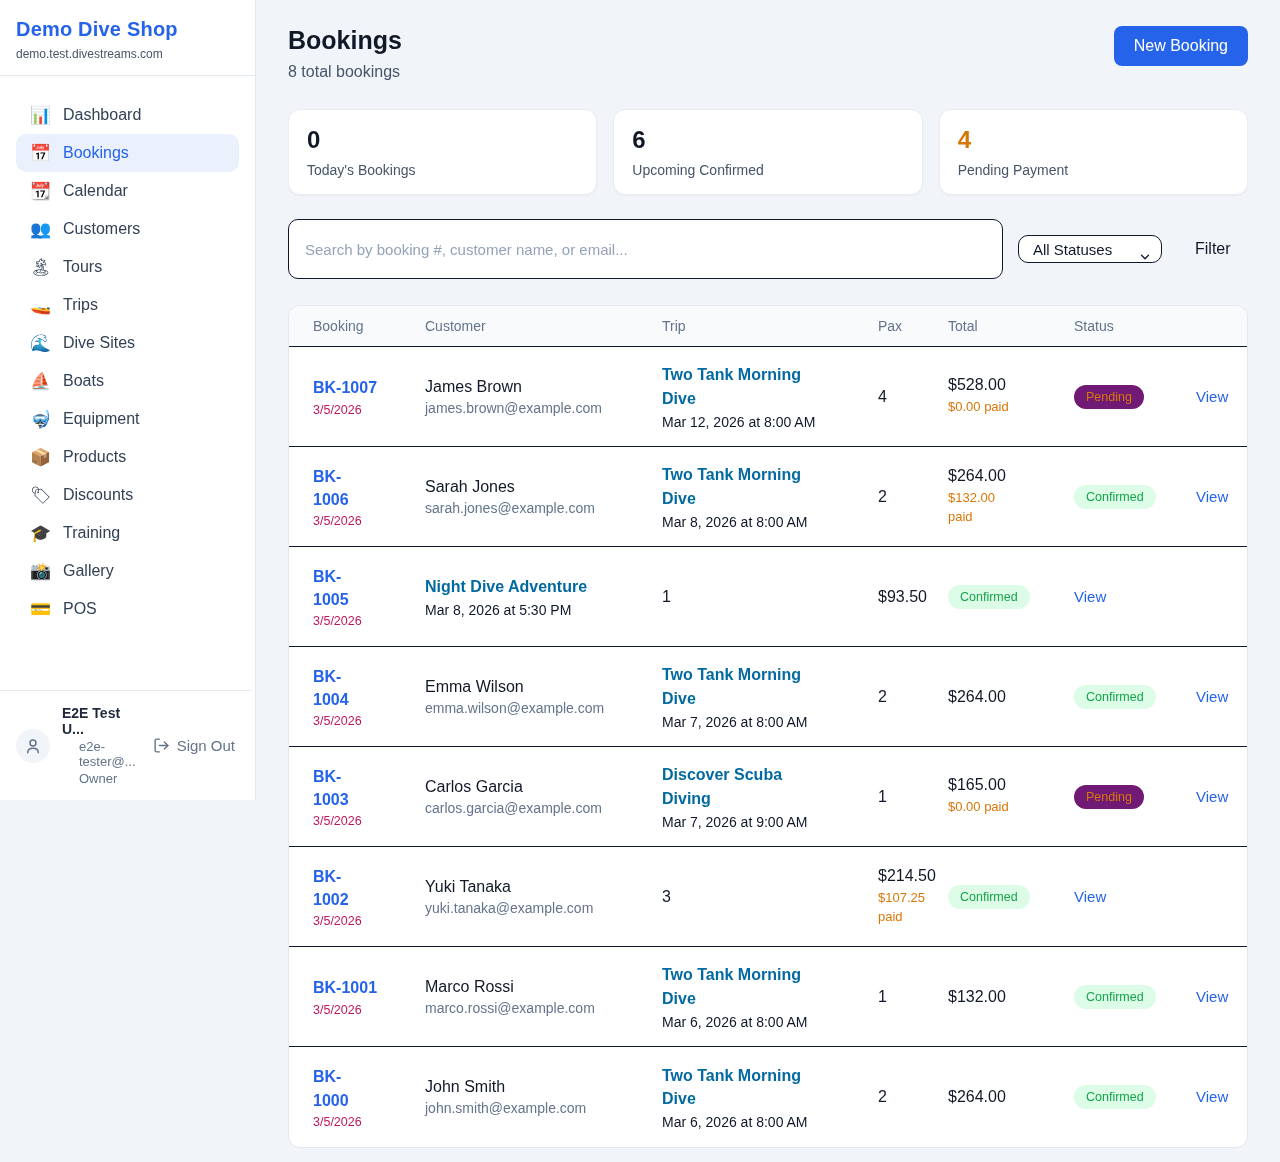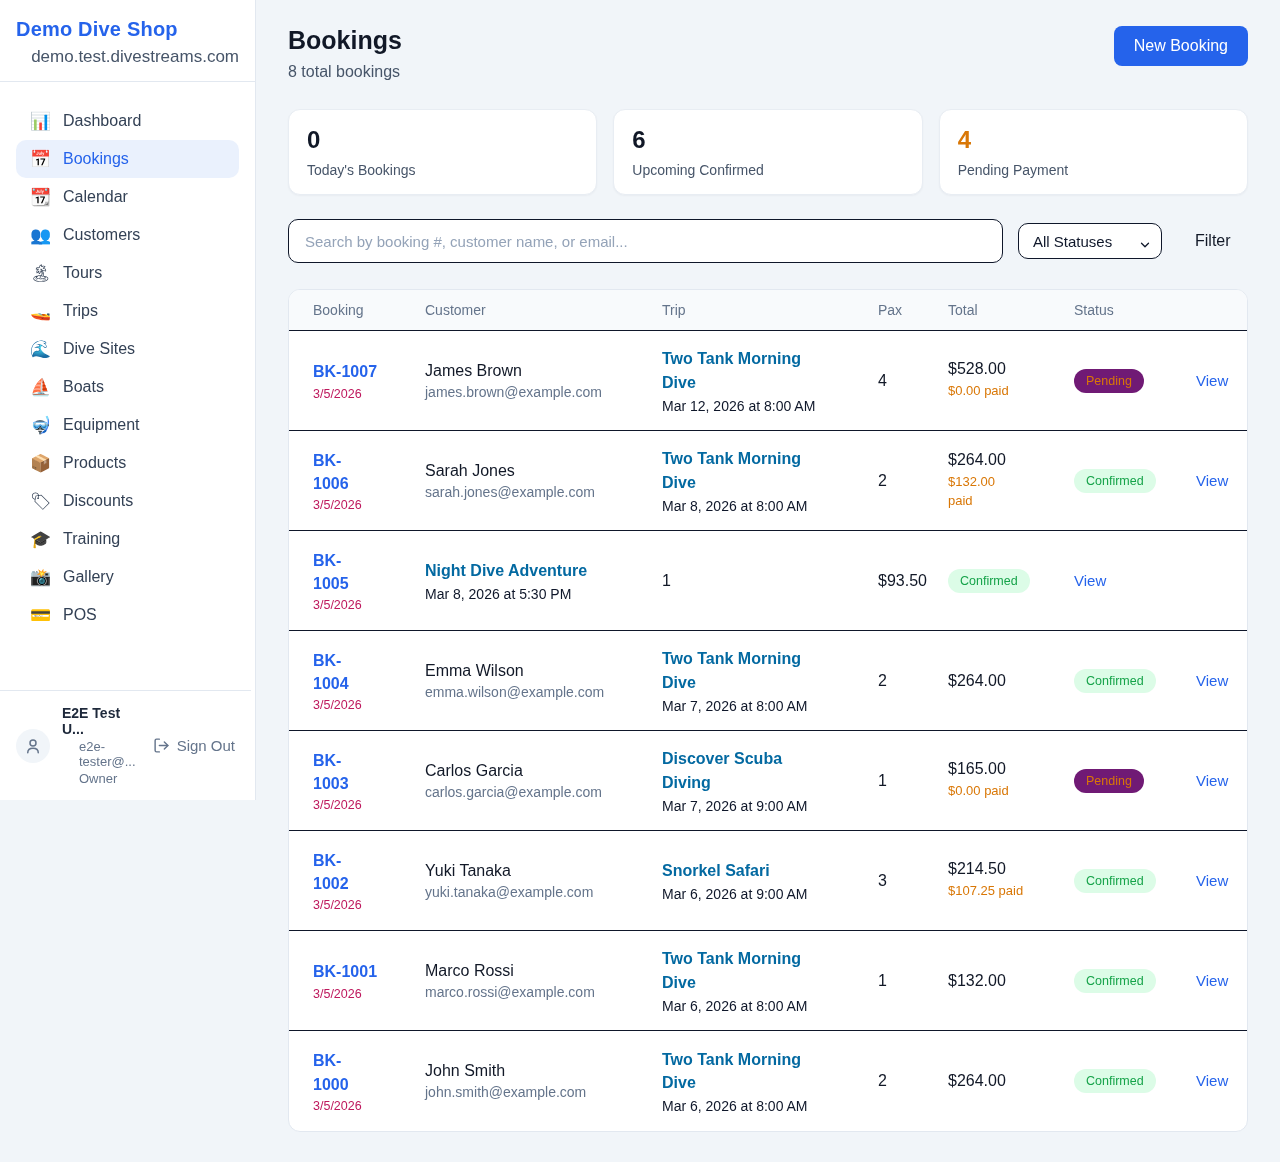--- a/index.html
+++ b/index.html
@@ -13,21 +13,21 @@
 
   
   .sidebar {
     position: absolute; left: 0; top: 0;
     width: 256px; height: 800px;
     background: #ffffff;
     border-right: 1px solid #e2e8f0;
   }
   .side-head { padding: 18px 16px 14px 16px; border-bottom: 1px solid #e2e8f0; }
   .shop-title { font-size: 20px; font-weight: 700; color: #2563eb; letter-spacing: 0.2px; }
-  .shop-domain { font-size: 17px; color: #475569; margin-top: 6px; text-align: right; }
+  .shop-domain { font-size: 12px; color: #475569; margin-top: 6px; }
   .nav { padding: 20px 0 0 0; }
   .nav-item {
     display: flex; align-items: center; gap: 13px;
     margin: 0 16px; padding: 10px 14px;
     border-radius: 10px; cursor: pointer;
     font-size: 16px; color: #334155;
   }
   .nav-item.active { background: #eaf1fd; color: #2563eb; font-weight: 500; }
   .nav-icon { font-size: 17px; width: 20px; text-align: center; line-height: 1; }
   .side-footer {
@@ -68,29 +68,29 @@
     border: 1px solid #e8edf3; border-radius: 12px;
     padding: 16px 18px; box-shadow: 0 1px 2px rgba(15,23,42,0.04);
   }
   .stat-value { font-size: 24px; font-weight: 700; color: #111827; }
   .stat-value.orange { color: #d97706; }
   .stat-label { font-size: 14px; color: #475569; margin-top: 8px; }
 
   
   .filter-row { display: flex; align-items: center; margin-top: 24px; }
   .search-input {
-    width: 715px; height: 44px;
+    width: 715px; height: 60px;
     border: 1px solid #0f172a; border-radius: 10px;
     background: #ffffff; padding: 0 16px;
     font-size: 15px; font-family: inherit; color: #0f172a;
   }
   .search-input::placeholder { color: #94a3b8; }
   .select-wrap { position: relative; margin-left: 15px; }
   .status-select {
-    width: 144px; height: 36px;
+    width: 144px; height: 28px;
     border: 1px solid #0f172a; border-radius: 10px;
     background: #ffffff; padding: 0 30px 0 14px;
     font-size: 15px; font-family: inherit; color: #0f172a;
     appearance: none; -webkit-appearance: none; cursor: pointer;
   }
   .select-chevron { position: absolute; right: 10px; top: 15px; pointer-events: none; }
   .filter-label { margin-left: 33px; font-size: 16px; color: #111827; cursor: pointer; }
 
   
   .table-card {
@@ -416,24 +416,20 @@
 
   <div class="tgrid trow">
     <div class="cell c-booking">
       <a class="bk-id wrap">BK-1002</a>
       <div class="bk-date">3/5/2026</div>
     </div>
     <div class="cell c-customer">
       <div class="cust-name">Yuki Tanaka</div>
       <div class="cust-email">yuki.tanaka@example.com</div>
     </div>
-    <div class="cell c-trip">
-      <div class="trip-name">Snorkel Safari</div>
-      <div class="trip-time">Mar 6, 2026 at 9:00 AM</div>
-    </div>
     <div class="cell c-pax">3</div>
     <div class="cell c-total">
       <div class="amount">$214.50</div>
       <div class="paid">$107.25 paid</div>
     </div>
     <div class="cell c-status">
       <span class="badge confirmed">Confirmed</span>
     </div>
     <div class="cell c-view">
       <a class="view-link">View</a>

